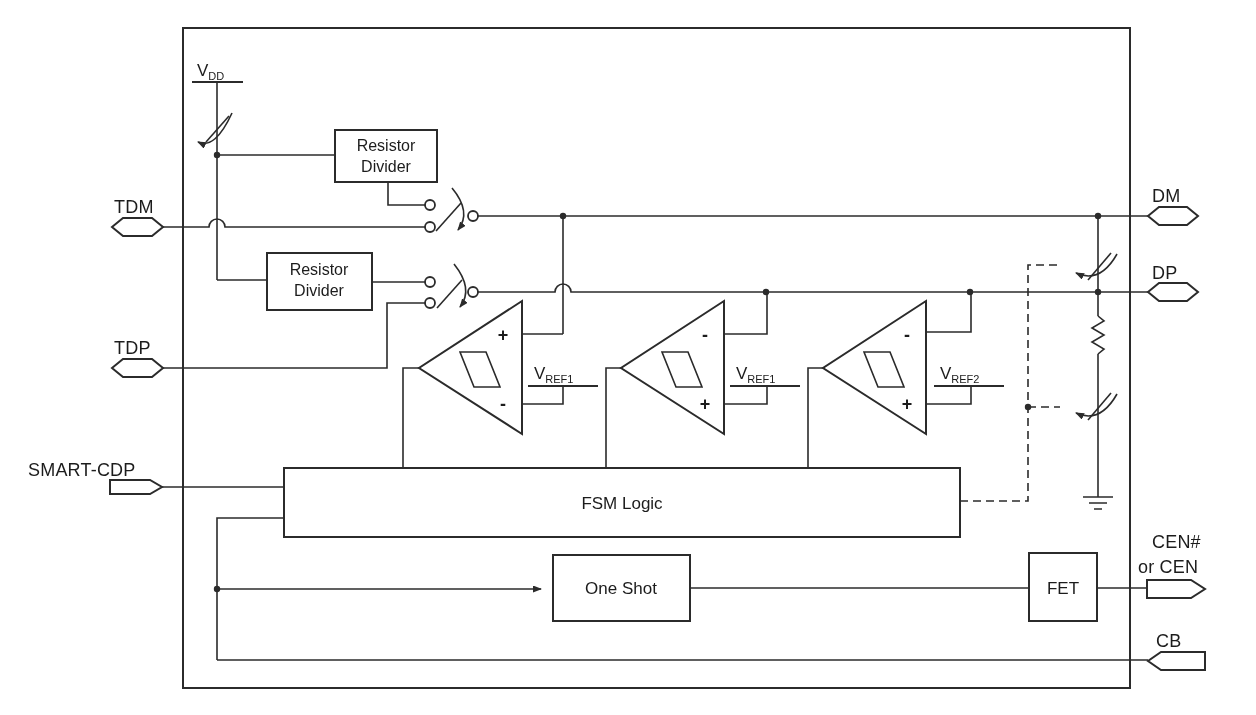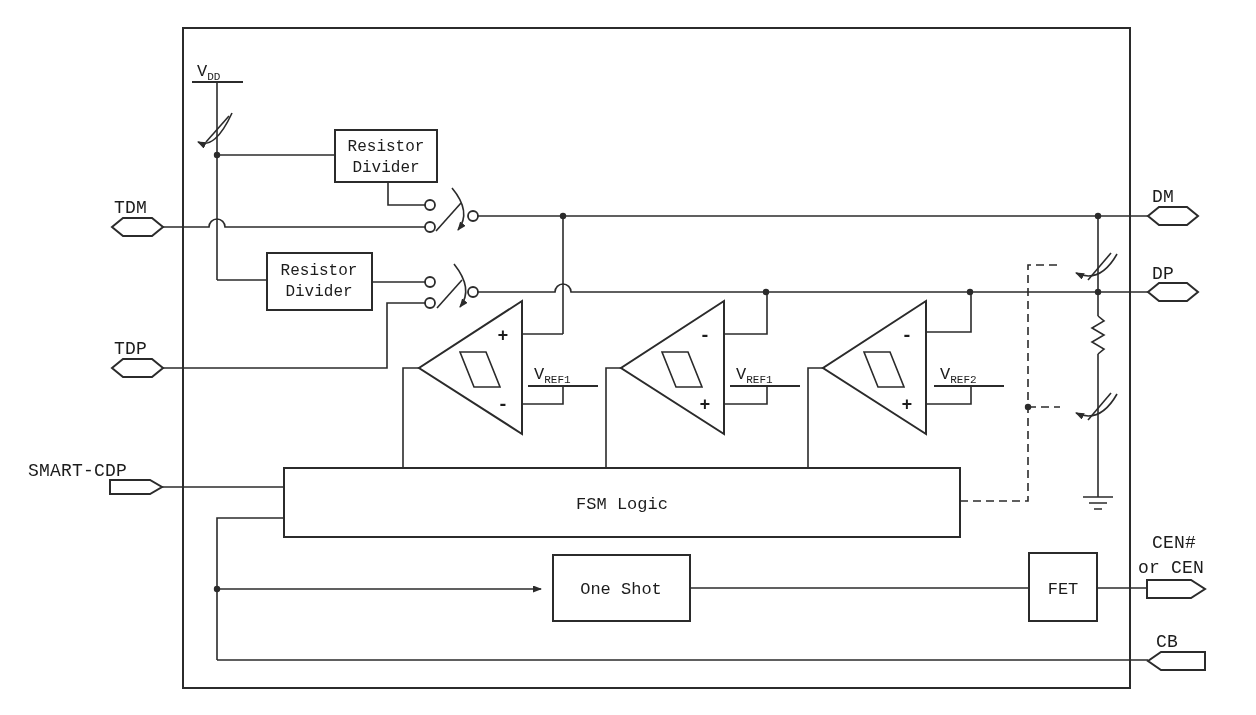--- a/index.html
+++ b/index.html
@@ -1,17 +1,17 @@
 <!DOCTYPE html>
 <html><head>
 <meta charset="utf-8">
 <style>
   html,body{margin:0;padding:0;background:#ffffff;}
   .stage{position:relative;width:1256px;height:715px;background:#ffffff;
-         font-family:Liberation Mono, monospace;}
+         font-family:Liberation Sans, sans-serif;}
   svg{display:block;}
   text{fill:#1c1c1c;}
   .lbl{font-size:18px;letter-spacing:.2px;}
   .blk{font-size:16px;}
   .big{font-size:17px;}
   .sign{font-size:18px;font-weight:bold;}
   .sub{font-size:11px;}
   .wire{stroke:#2b2b2b;stroke-width:1.6;fill:none;}
   .wire-thick{stroke:#2b2b2b;stroke-width:2.1;fill:none;}
   .dashed{stroke:#2b2b2b;stroke-width:1.6;fill:none;stroke-dasharray:8 5;}

